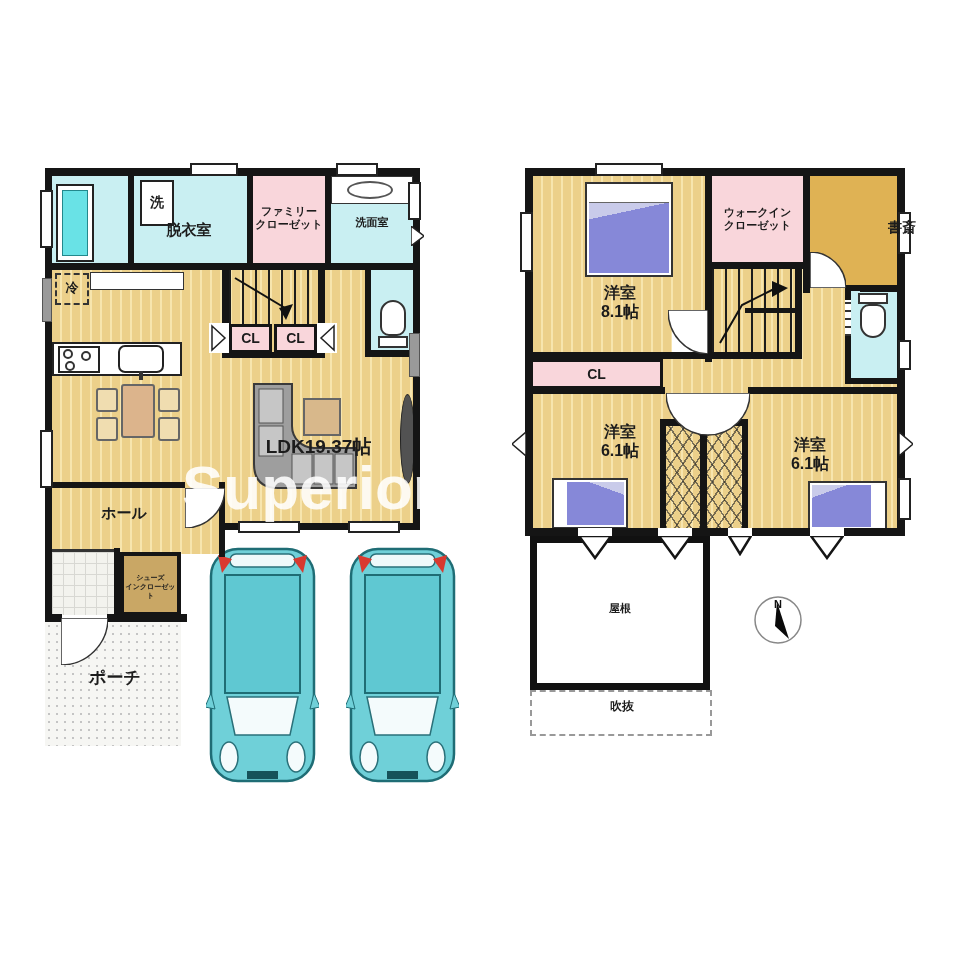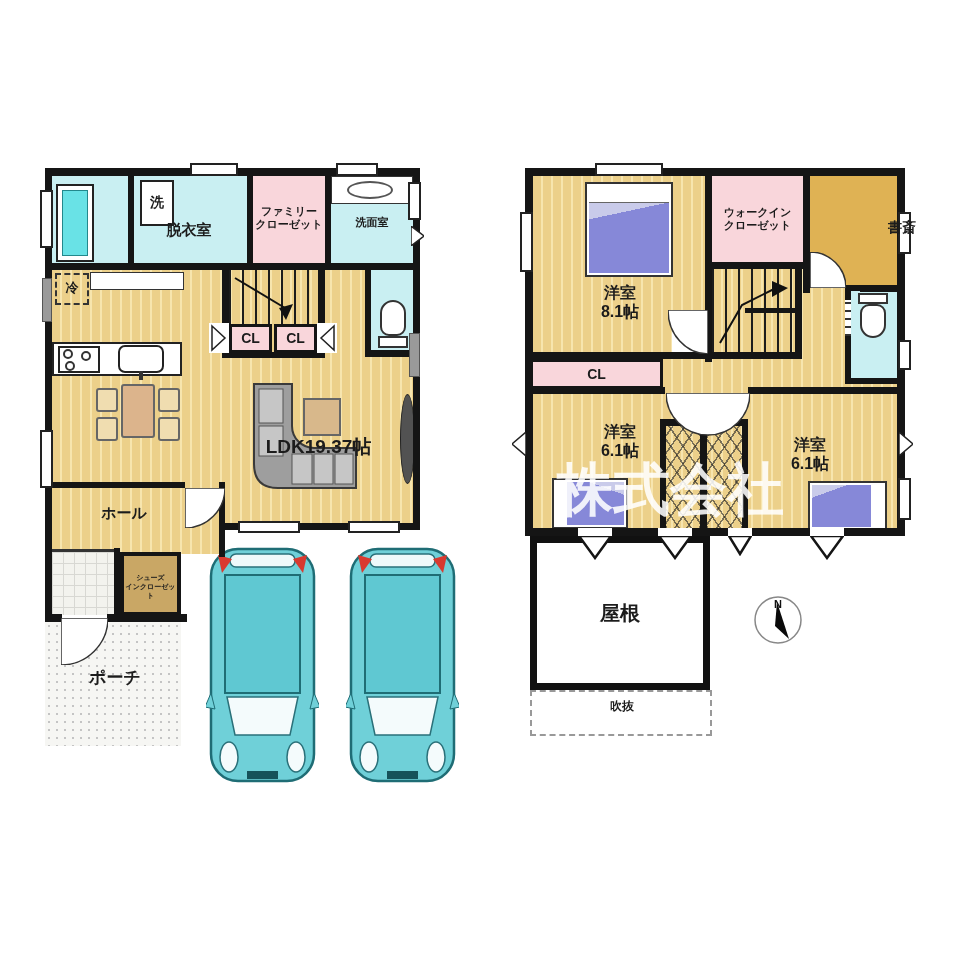--- a/index.html
+++ b/index.html
@@ -295,26 +295,26 @@
         <polygon points="1,0 33,0 17,22" fill="#fff" stroke="#151515" stroke-width="2.5"></polygon>
       </svg>
     <svg class="arc" style="left:728px;top:536px" width="24" height="20">
         <polygon points="1,0 23,0 12,18" fill="#fff" stroke="#151515" stroke-width="2.5"></polygon>
       </svg>
     <svg class="arc" style="left:810px;top:536px" width="34" height="24">
         <polygon points="1,0 33,0 17,22" fill="#fff" stroke="#151515" stroke-width="2.5"></polygon>
       </svg>
 
     <div class="abs" style="left:530px;top:536px;width:180px;height:154px;background:#fff;border:7px solid #111;z-index:2"></div>
-    <div class="lbl" style="left:582px;top:602px;width:76px;font-size:20px">屋根</div>
+    <div class="lbl" style="left:582px;top:602px;width:76px;font-size:11px">屋根</div>
     <div class="dashedbox" style="left:530px;top:690px;width:182px;height:46px"></div>
     <div class="lbl" style="left:584px;top:699px;width:76px;font-size:12px">吹抜</div>
 
     <svg class="abs" style="left:750px;top:592px;z-index:3" width="56" height="56">
       <circle cx="28" cy="28" r="23" fill="#fff" stroke="#888" stroke-width="1.5"></circle>
       <text x="28" y="16" text-anchor="middle" font-size="11" font-weight="bold" fill="#111">N</text>
       <polygon points="27,10 39,47 25,34" fill="#0a0a0a"></polygon>
     </svg>
   </div>
 
-  <div class="wm" style="left:556px;top:452px;font-size:57px">株式会社</div>
+  <div class="wm" style="left:182px;top:452px;font-size:62px">Superior</div>
 
 </div>
 
 </body></html>

